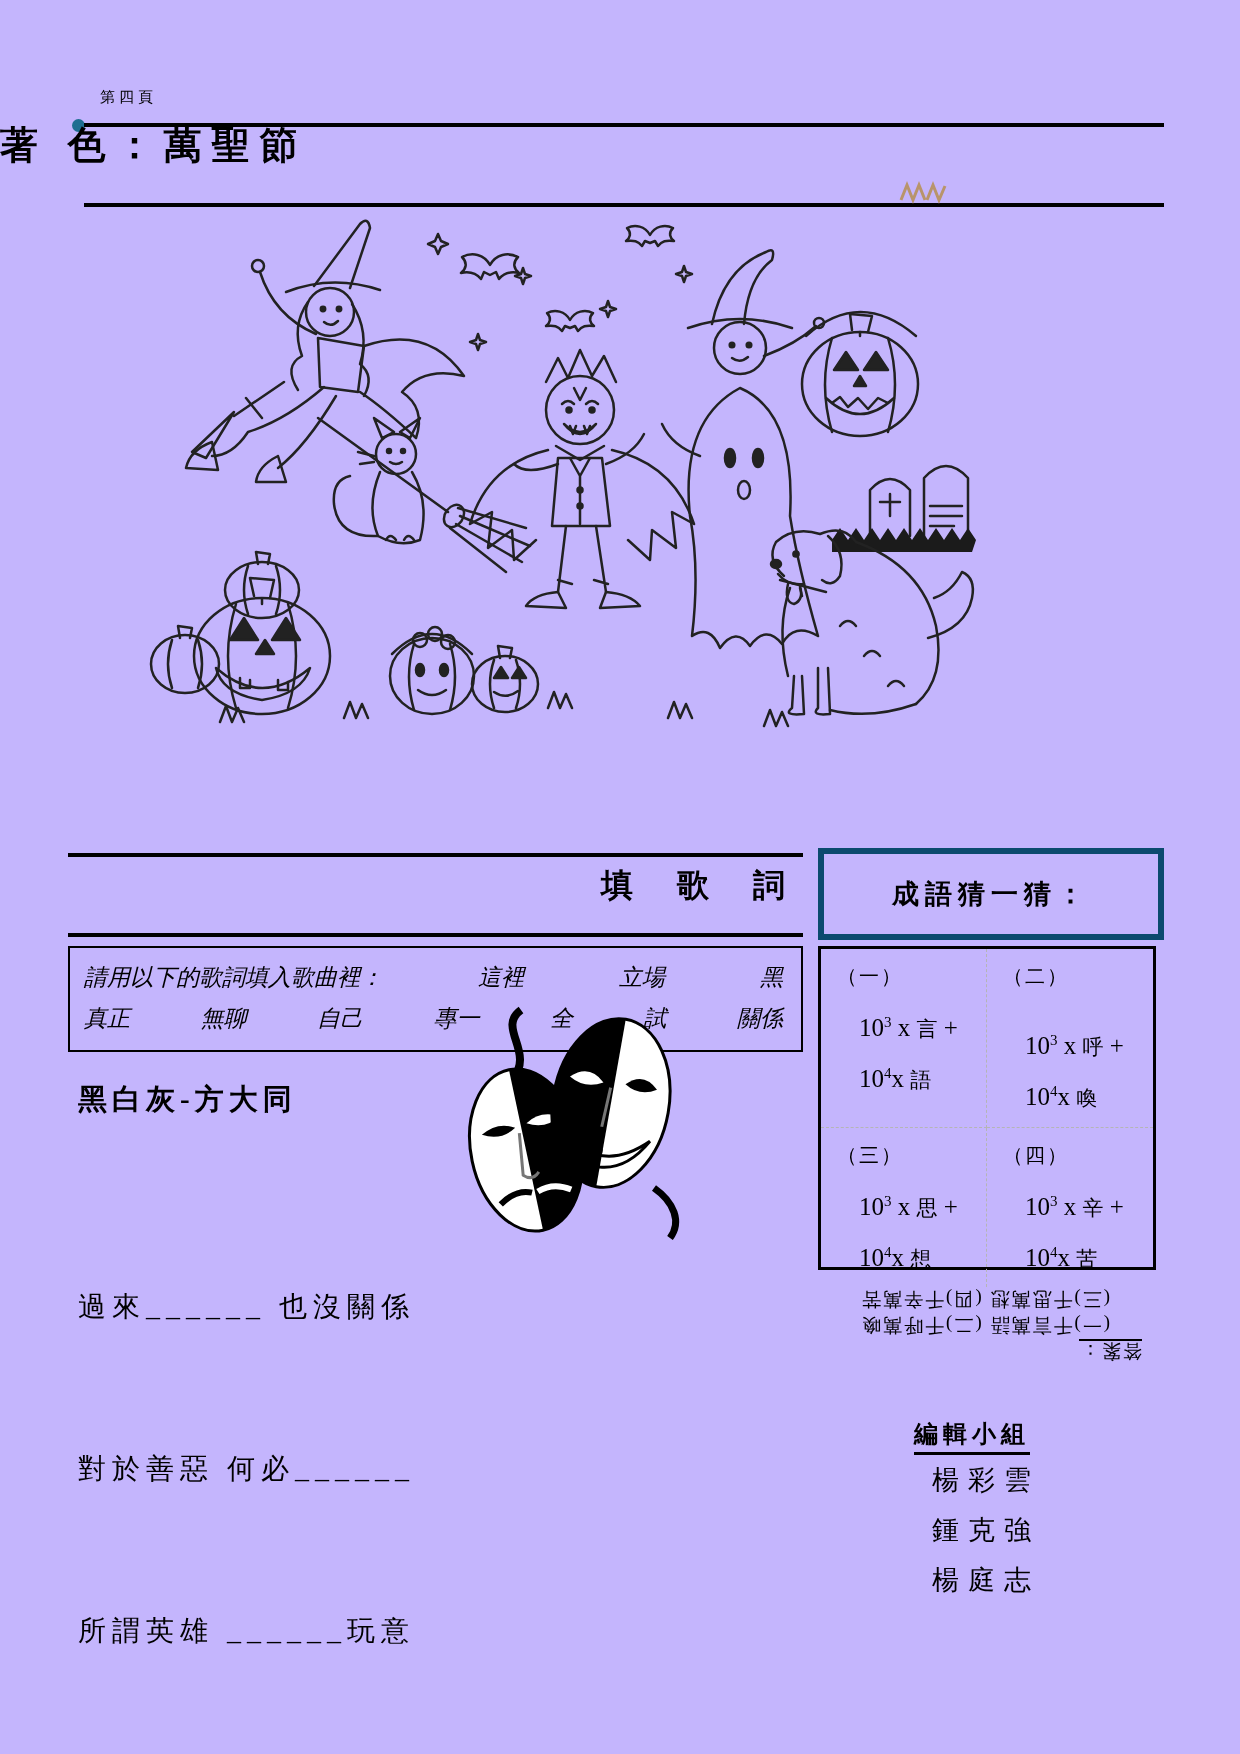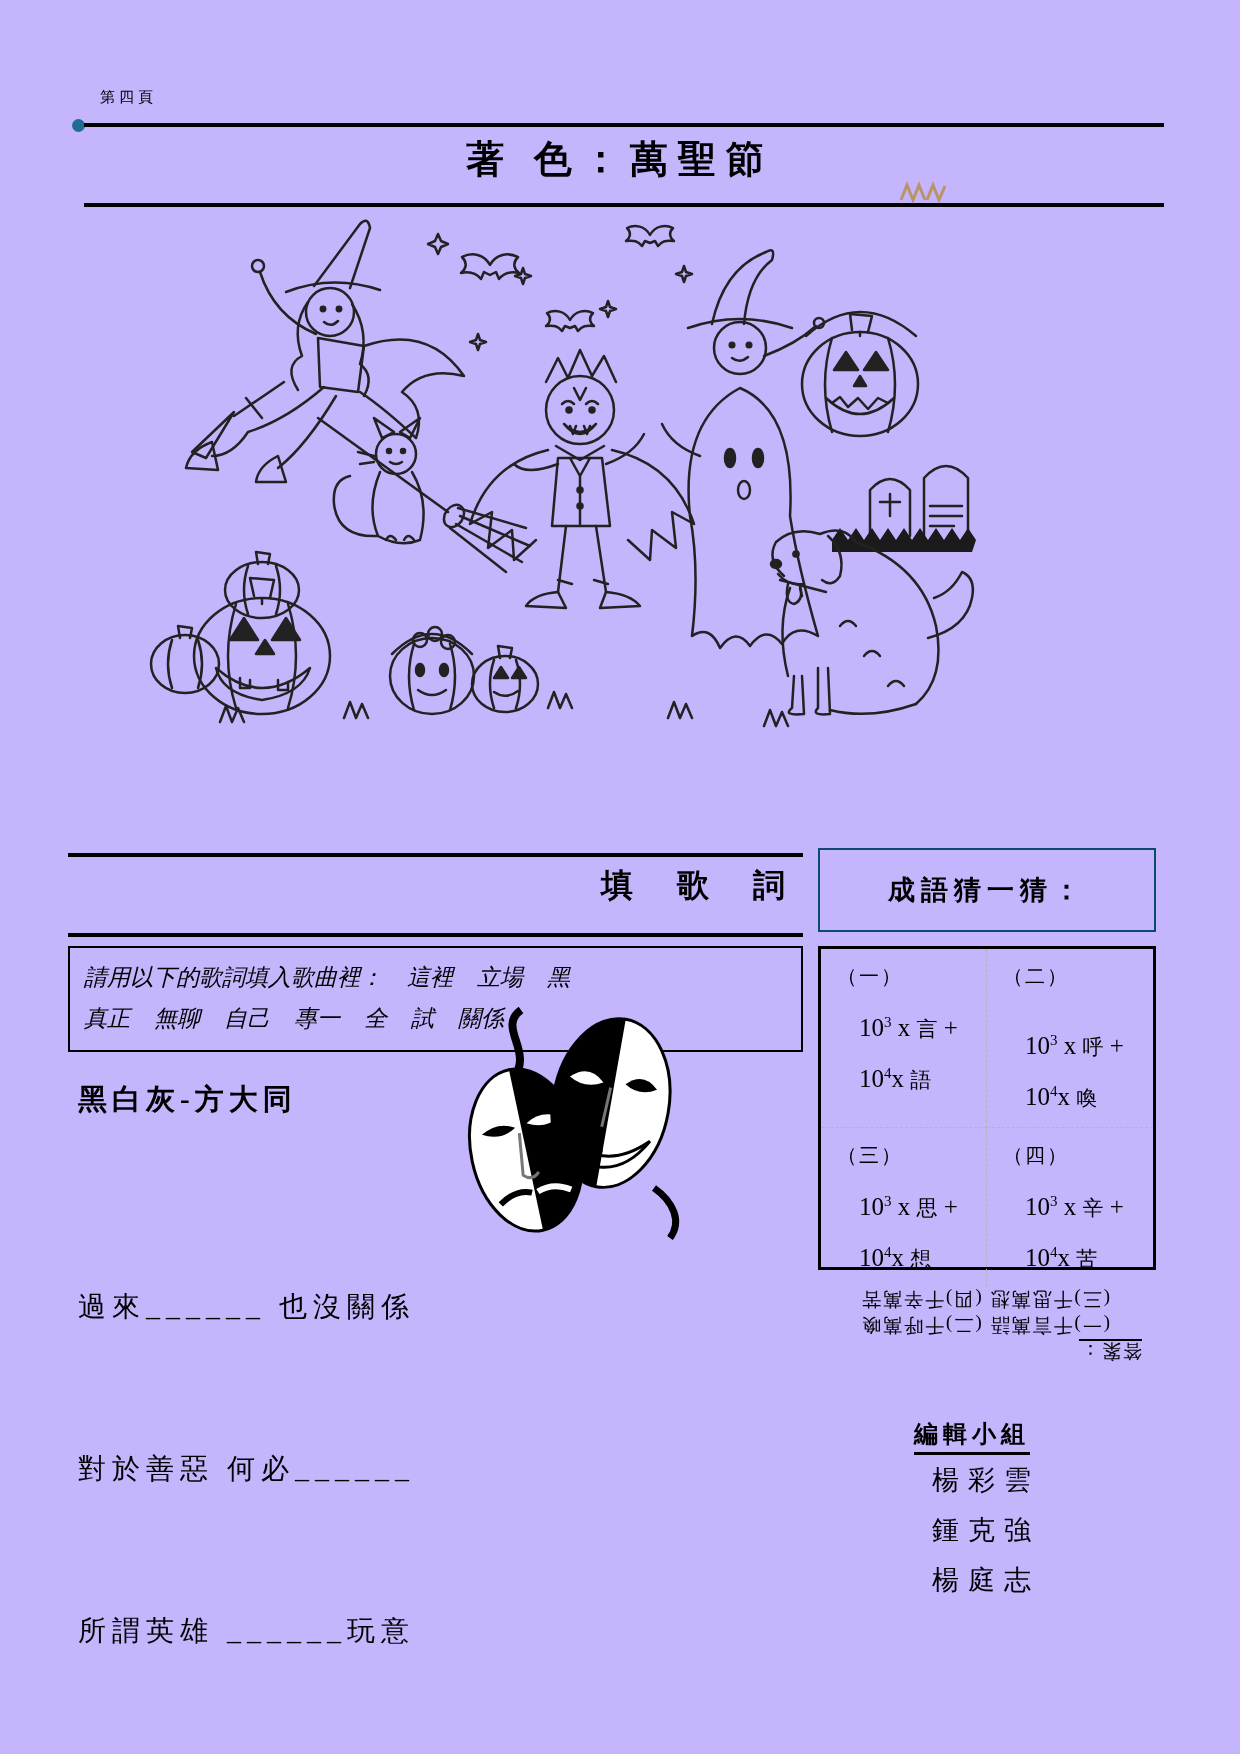--- a/index.html
+++ b/index.html
@@ -6,39 +6,39 @@
   .page{
     position:relative;width:1240px;height:1754px;background:#c4b5fd;
     font-family:"Liberation Serif","DejaVu Serif",serif;color:#000;
     overflow:hidden;margin:0 auto;
   }
   .abs{position:absolute;}
   .rule{position:absolute;background:#000;height:4px;}
   .pageno{position:absolute;left:100px;top:88px;font-size:15px;letter-spacing:4px;}
   .accent-dot{position:absolute;left:72px;top:119px;width:13px;height:13px;border-radius:50%;}
   .main-title{
-    position:absolute;left:0;top:134px;width:1240px;text-align:center;
+    position:absolute;left:0;top:120px;width:1240px;text-align:left;
     font-size:38px;font-weight:bold;letter-spacing:10px;
   }
   .watermark{position:absolute;left:898px;top:180px;opacity:.85;}
   .sec-title{
     position:absolute;left:68px;top:864px;width:735px;text-align:right;
     font-size:32px;font-weight:bold;letter-spacing:18px;
   }
   .wordbox{
     position:absolute;left:68px;top:946px;width:731px;height:102px;
     border:2px solid #000;font-size:23px;font-style:italic;
   }
-  .wb-row{display:flex;align-items:baseline;padding:0 18px 0 14px;gap:24px;}
+  .wb-row{display:flex;justify-content:space-between;align-items:baseline;padding:0 18px 0 14px;}
   .wb-row1{margin-top:14px;}
   .wb-row2{margin-top:10px;}
   .song-title{position:absolute;left:78px;top:1080px;font-size:29px;font-weight:bold;letter-spacing:5px;}
   .lyrics{position:absolute;left:78px;top:1172px;font-size:28px;line-height:54px;letter-spacing:6px;white-space:pre;}
   .idiom-title-box{
-    position:absolute;left:818px;top:848px;width:334px;height:80px;border:2px solid #0c4a6e;
+    position:absolute;left:818px;top:848px;width:334px;height:80px;border:6px solid #0c4a6e;
     display:flex;align-items:center;justify-content:center;font-size:27px;letter-spacing:6px;font-weight:bold;
   }
   .idiom-table{
     position:absolute;left:818px;top:946px;width:332px;height:318px;border:3px solid #000;
     display:grid;grid-template-columns:1fr 1fr;grid-template-rows:1fr 1fr;
   }
   .cell{position:relative;padding:14px 6px 6px 16px;}
   .cell.c1{border-right:1px dashed #b5b5b5;border-bottom:1px dashed #b5b5b5;}
   .cell.c2{border-bottom:1px dashed #b5b5b5;}
   .cell.c3{border-right:1px dashed #b5b5b5;}

